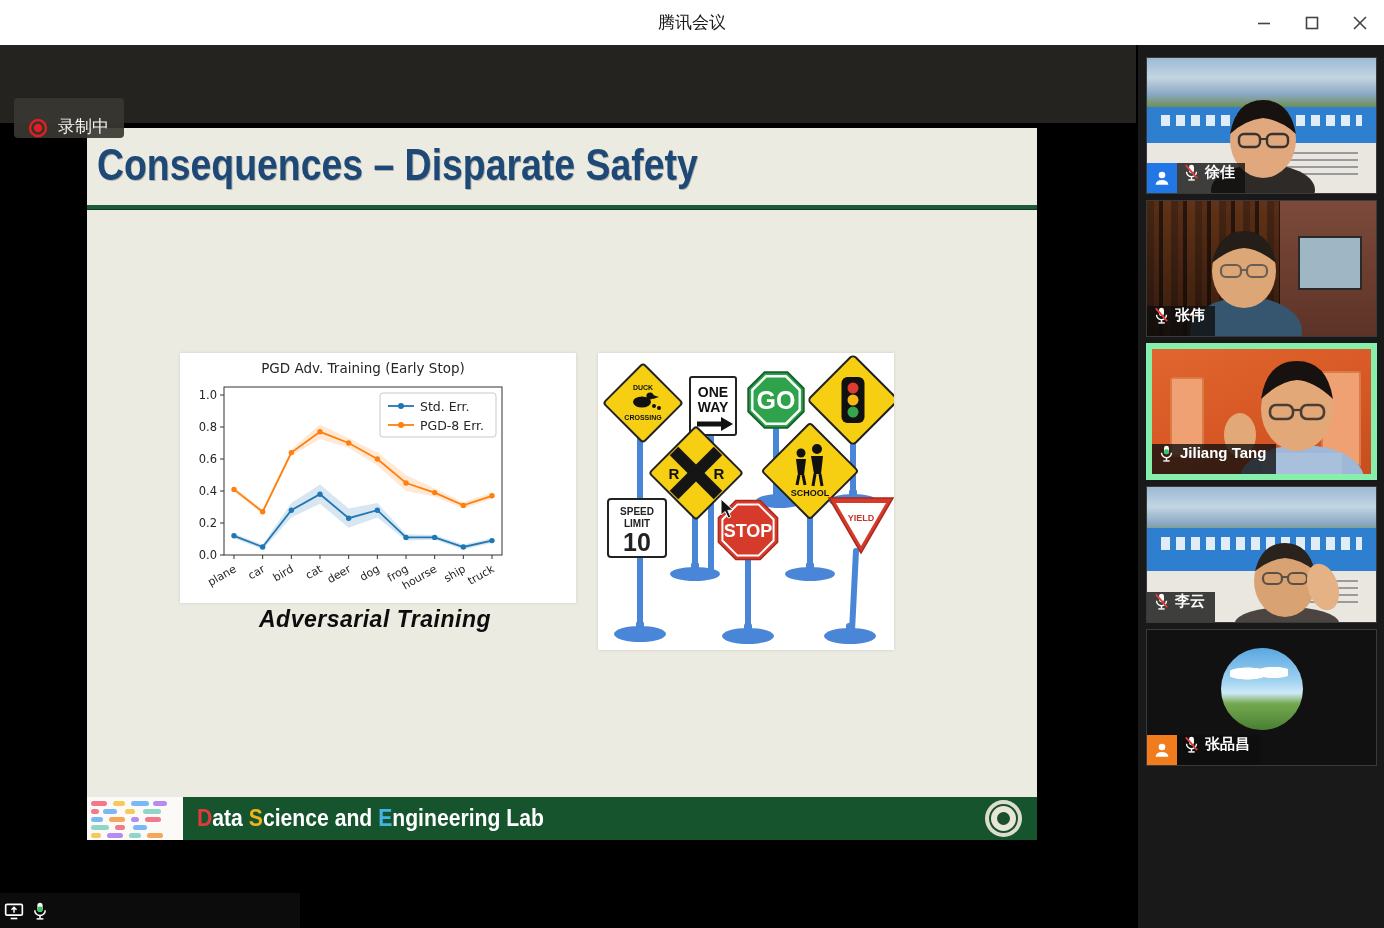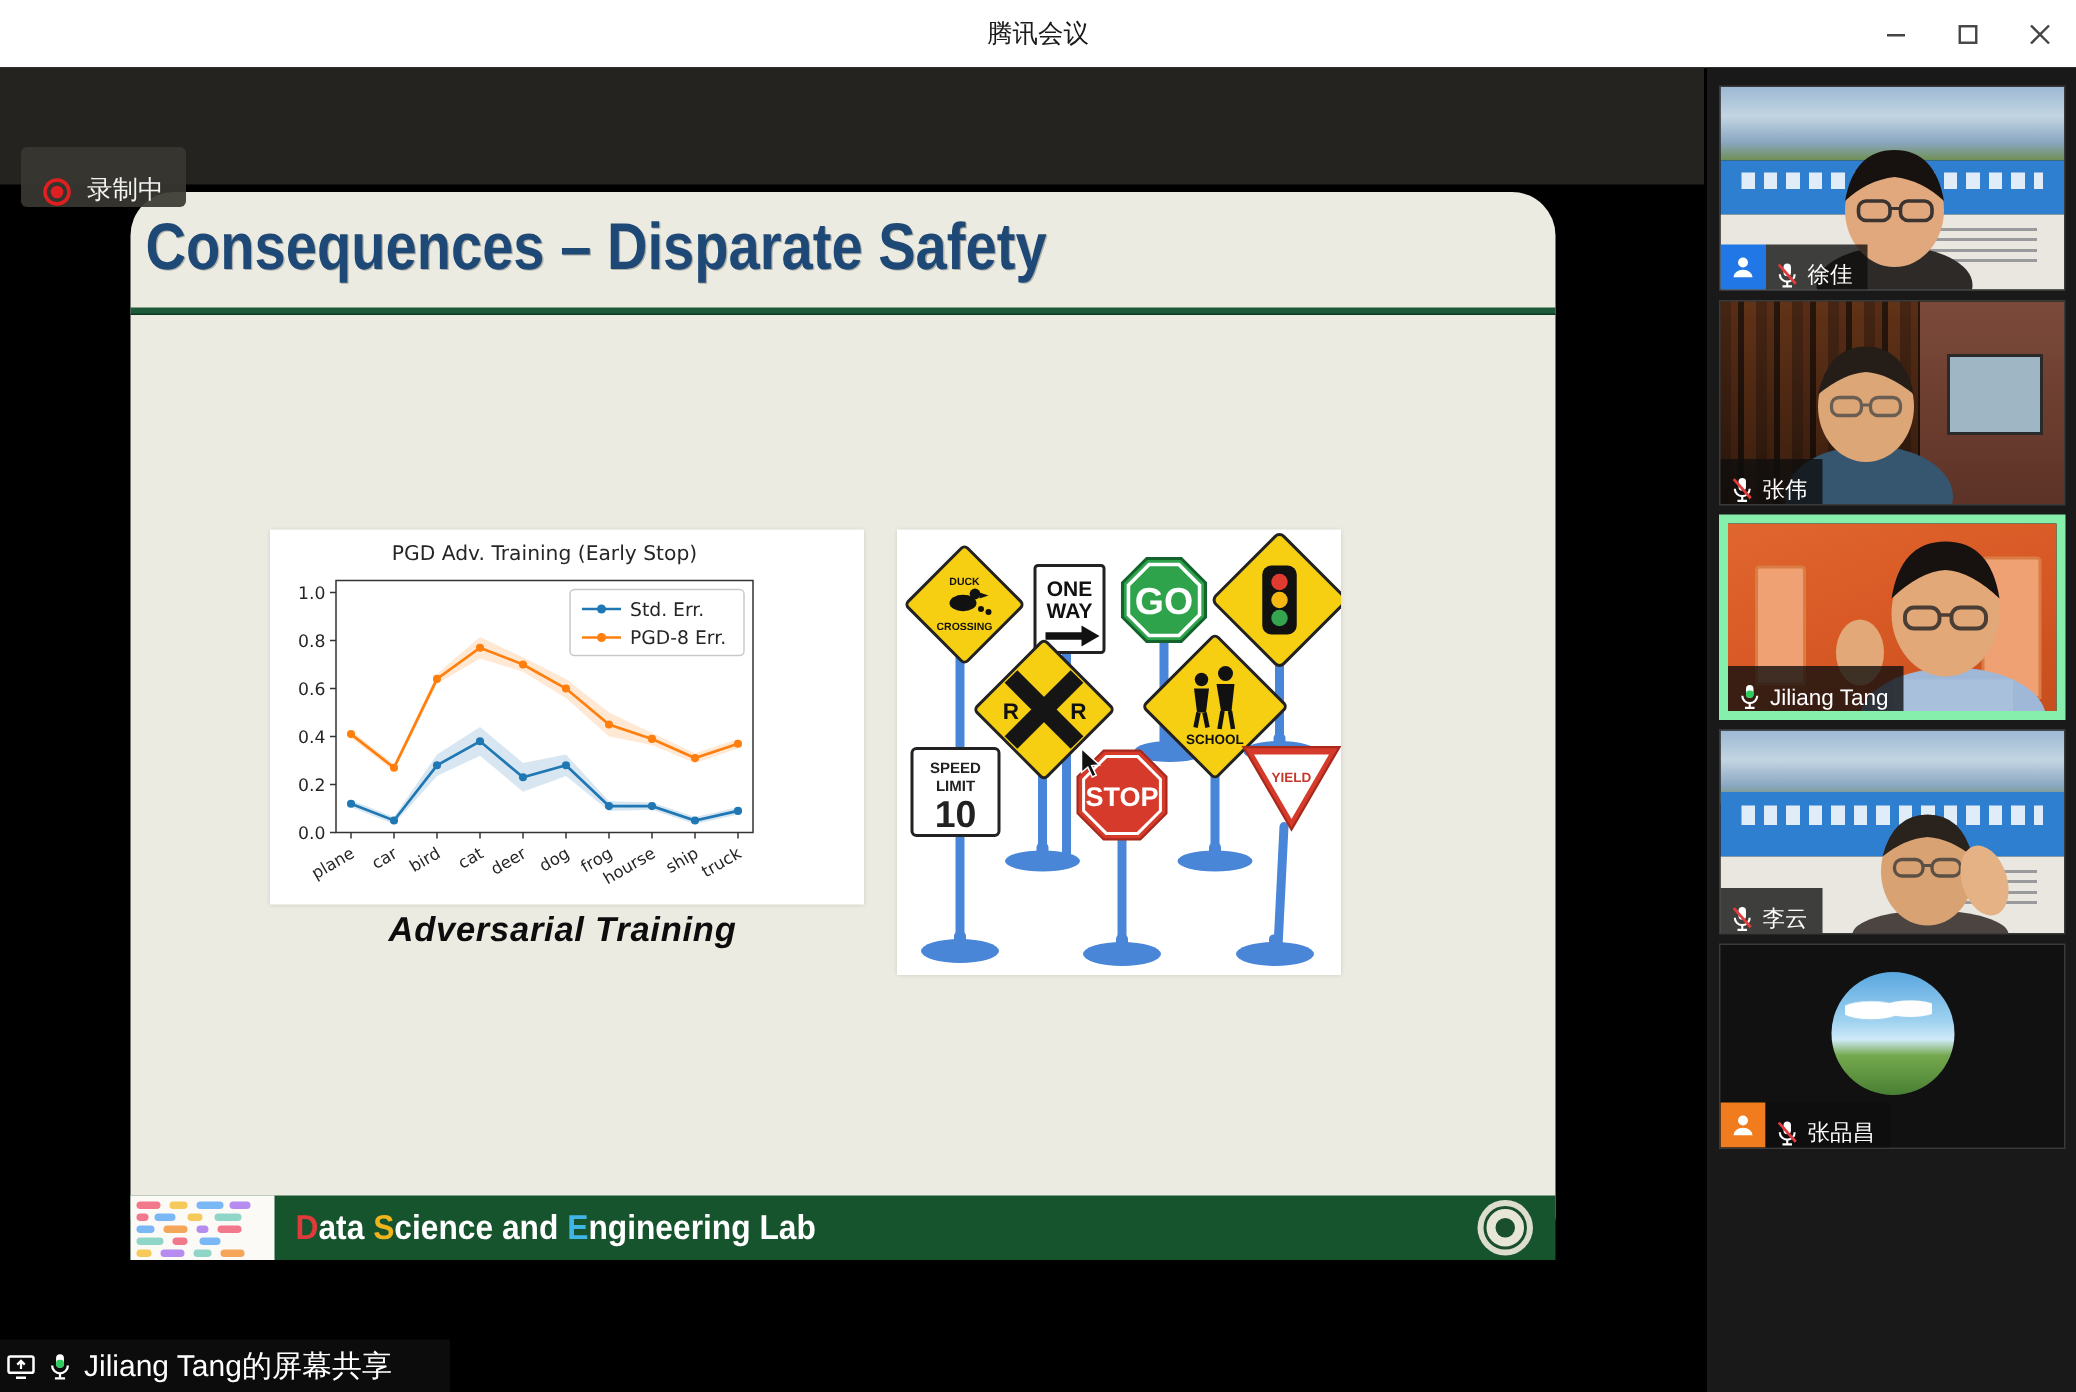--- a/index.html
+++ b/index.html
@@ -18,21 +18,21 @@
   
   .main { position:absolute; left:0; top:45px; width:1384px; height:883px; background:#000; }
   .topband { position:absolute; left:0; top:0; width:1136px; height:78px; background:#24231f; }
 
   .rec-badge { position:absolute; left:14px; top:53px; width:110px; height:40px;
     background:rgba(56,55,49,0.92); border-radius:4px; display:flex; align-items:flex-end;
     gap:10px; padding-left:14px; z-index:30; }
   .rec-badge .rec-label { color:#f2f2f2; font-size:17px; }
 
   
-  .slide { position:absolute; left:87px; top:83px; width:950px; height:712px; background:#ecebe1;border-radius:29px; }
+  .slide { position:absolute; left:87px; top:83px; width:950px; height:712px; background:#ecebe1; }
   .slide-title { position:absolute; left:10px; top:12px; font-size:44px; font-weight:bold;
     color:#1e4976; transform:scaleX(0.85); transform-origin:left center; white-space:nowrap;
     text-shadow:1px 1px 0 rgba(0,0,0,0.25); }
   .green-rule { position:absolute; left:0; top:77px; width:100%; height:5px; background:#1c5a39;
     border-bottom:1px solid #0e3a23; }
 
   .chart-panel { position:absolute; left:93px; top:225px; width:396px; height:250px;
     background:#ffffff; box-shadow:0 0 3px rgba(0,0,0,0.12); }
   .signs-panel { position:absolute; left:511px; top:225px; width:296px; height:297px;
     background:#ffffff; box-shadow:0 0 3px rgba(0,0,0,0.12); }
@@ -66,22 +66,22 @@
     padding:12px 0 0 8px; }
   .tile { position:relative; width:231px; height:137px; margin-bottom:6px; background:#161616;
     border:1px solid #3a3a3a; overflow:hidden; }
   .tile.active { border:6px solid #86efac; }
   .tile .vid { position:absolute; inset:0; }
 
   .tile-label { position:absolute; left:0; bottom:0; display:flex; height:30px; z-index:4; }
   .role-box { width:30px; height:30px; display:flex; align-items:center; justify-content:center; }
   .role-blue { background:#2277e6; }
   .role-orange { background:#f07c1d; }
-  .dark-label { display:flex; align-items:flex-end; gap:5px; background:rgba(14,14,14,0.78);
-    padding:0 10px 0 6px; height:30px; }
+  .dark-label { display:flex; align-items:flex-start; gap:5px; background:rgba(14,14,14,0.78);
+    padding:0 10px 0 6px; height:30px;font-weight:bold; }
   .pname { color:#fff; font-size:15px; white-space:nowrap; }
 
   
   .bg-banner-photo { position:absolute; left:0; top:0; width:100%; height:36%;
     background:linear-gradient(180deg,#9db9d4 0%,#c3d5e2 40%,#8aa7c2 75%,#6f8f52 100%); }
   .bg-banner-blue { position:absolute; left:0; top:36%; width:100%; height:27%; background:#2f7fd0; }
   .bg-banner-blue::after { content:""; position:absolute; left:6%; top:22%; width:88%; height:30%;
     background:repeating-linear-gradient(90deg, rgba(255,255,255,0.85) 0 9px, rgba(47,127,208,0) 9px 15px); }
   .bg-banner-white { position:absolute; left:0; top:63%; width:100%; height:37%; background:#e9e7e0; }
   .bg-banner-white::after { content:""; position:absolute; right:8%; top:18%; width:40%; height:55%;
@@ -378,21 +378,20 @@
       <line x1="8" y1="21" x2="16" y2="21" stroke="#fff" stroke-width="2"></line>
       <path d="M12 14 L12 8 M9 10.5 L12 7.5 L15 10.5" fill="none" stroke="#fff" stroke-width="1.8"></path>
     </svg>
     <svg width="18" height="20" viewBox="0 0 24 26">
       <rect x="8.5" y="2" width="7" height="12" rx="3.5" fill="#fff"></rect>
       <rect x="8.5" y="7" width="7" height="7" rx="3" fill="#2ecc5e"></rect>
       <path d="M5 12 a7 7 0 0 0 14 0" fill="none" stroke="#fff" stroke-width="2"></path>
       <line x1="12" y1="19" x2="12" y2="23" stroke="#fff" stroke-width="2"></line>
       <line x1="7.5" y1="23.5" x2="16.5" y2="23.5" stroke="#fff" stroke-width="2"></line>
     </svg>
-    <span class="share-label">Jiliang Tang的屏幕共享</span>
   </div>
 
   <div class="sidebar">
 
     <div class="tile">
       <div class="vid">
         <div class="bg-banner-photo"></div>
         <div class="bg-banner-blue"></div>
         <div class="bg-banner-white"></div>
         <svg style="position:absolute;left:54px;top:34px;" width="125" height="103" viewBox="0 0 125 103">

